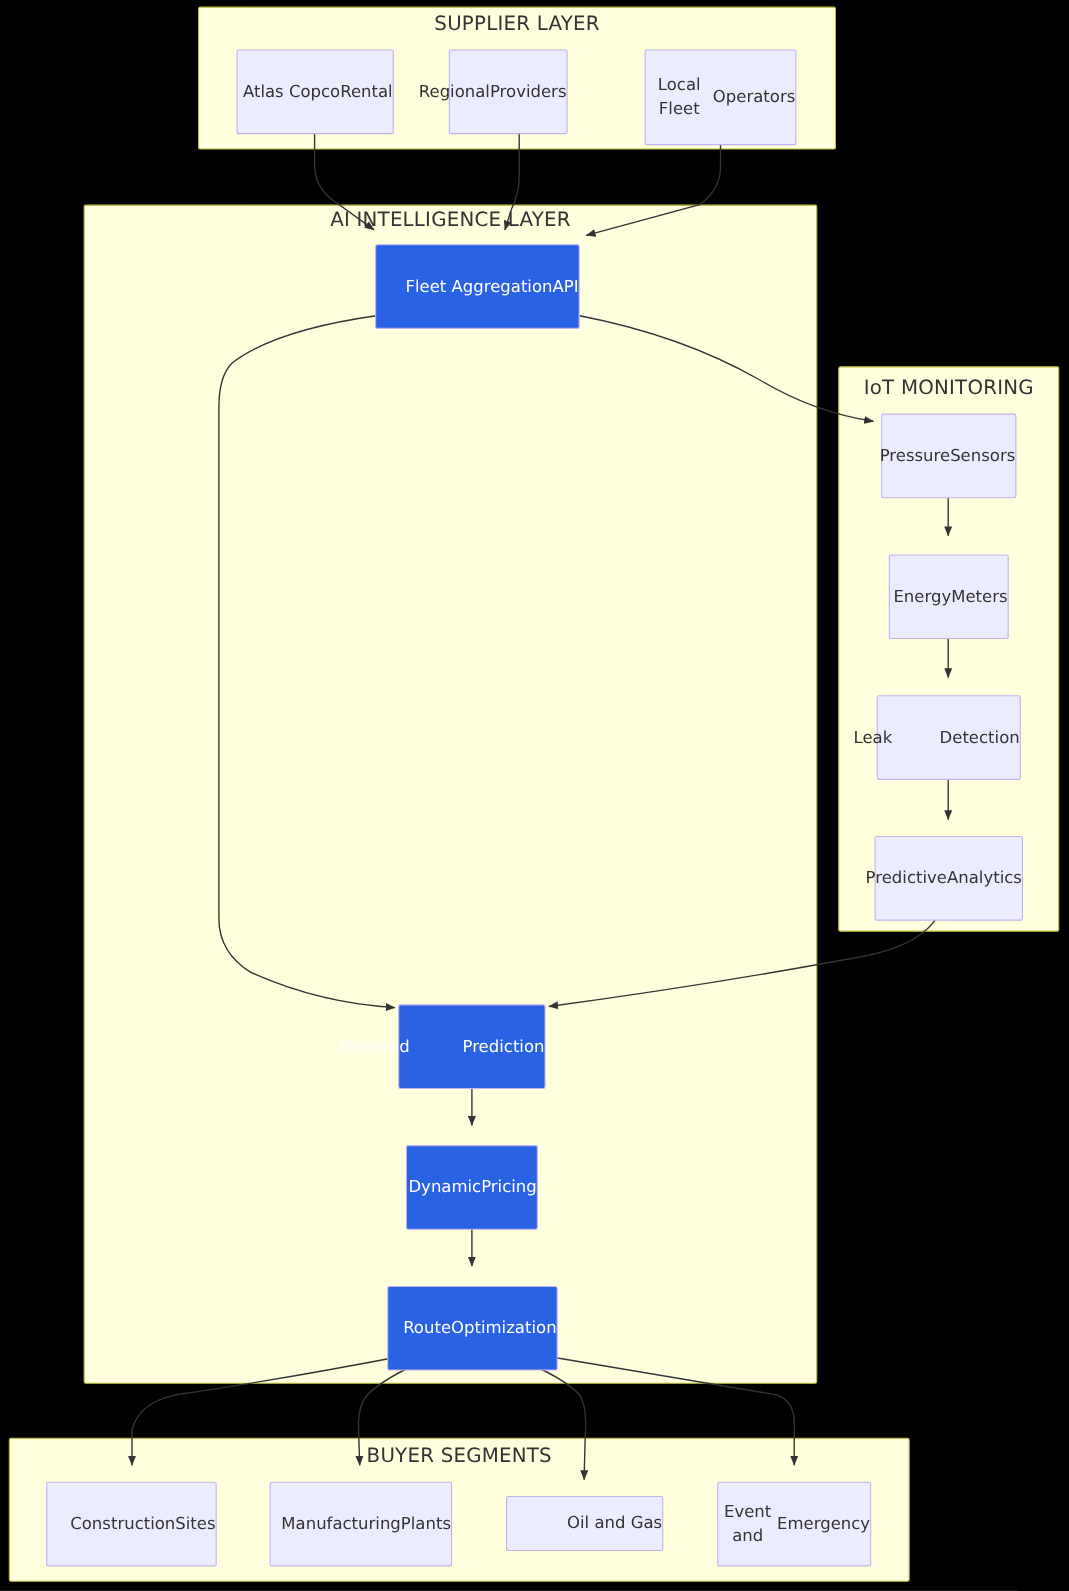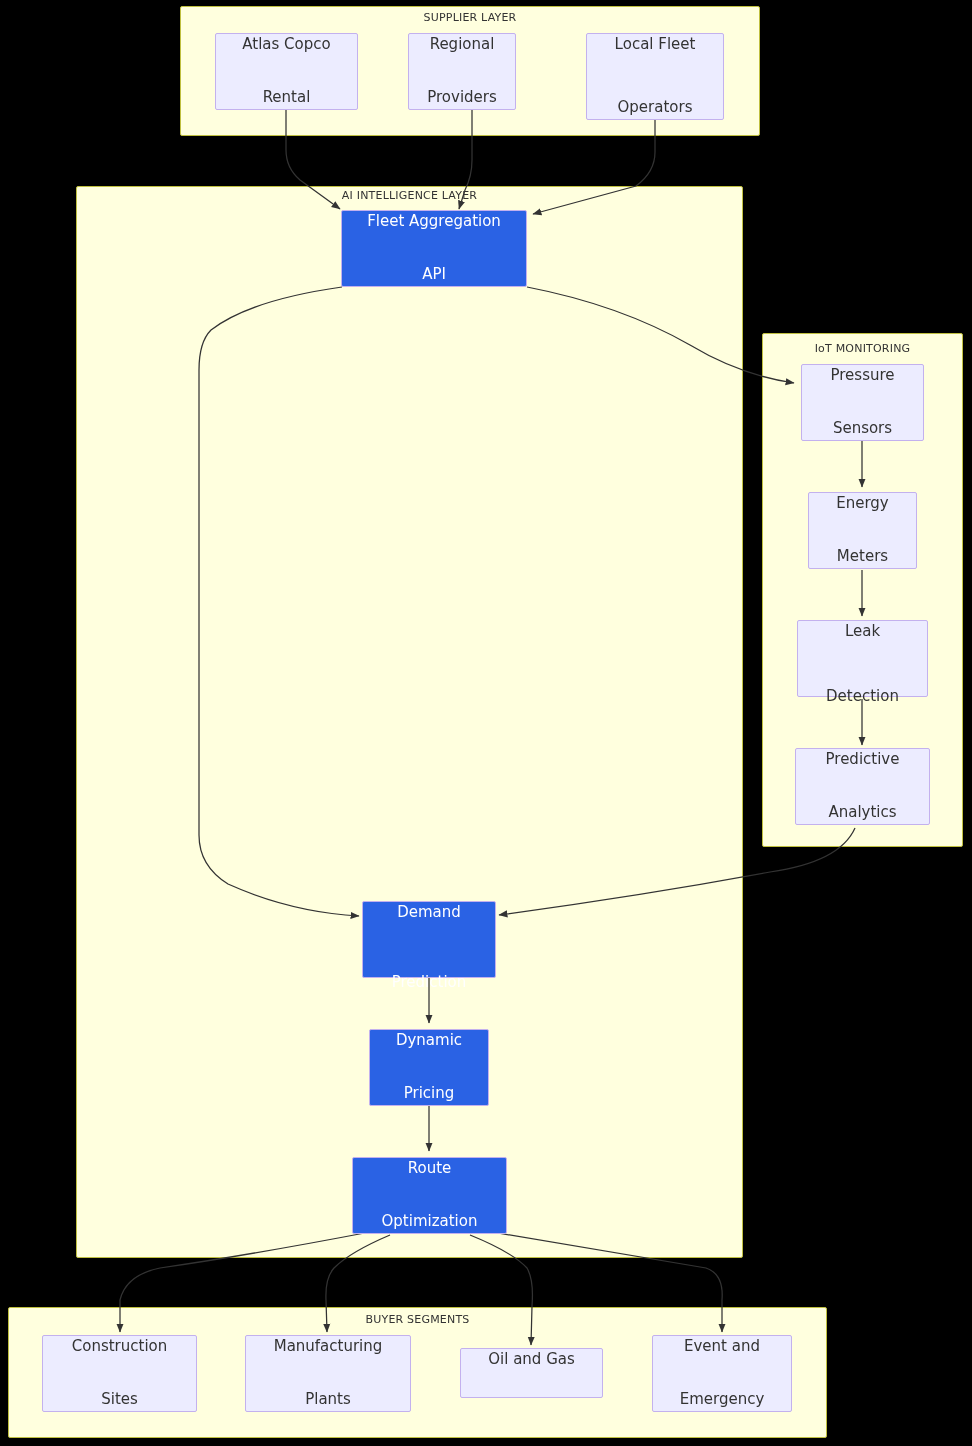--- a/index.html
+++ b/index.html
@@ -16,35 +16,36 @@
     position:absolute;
     background:#ffffde;
     border:1.3px solid #bfbf3f;
     border-radius:2px;
     box-sizing:border-box;
   }
   .cluster-title{
     position:absolute;
     left:0;right:0;
     text-align:center;
-    font-size:11px;
+    font-size:18px;
     color:#333333;
     letter-spacing:.2px;
     white-space:nowrap;
   }
   .node{
     position:absolute;
     box-sizing:border-box;
     display:flex;
-    flex-direction:column;
+    flex-direction:row;
     align-items:center;
-    justify-content:space-between;
+    justify-content:flex-end;
     text-align:center;
     line-height:1.45;
     border-radius:2px;
+    margin-top:12px;
   }
   .node .ln{display:block;}
   .node-plain{
     background:#ececff;
     border:1.1px solid #c3b1ee;
     color:#333333;
     font-size:15px;
   }
   .node-blue{
     background:#2a62e4;

